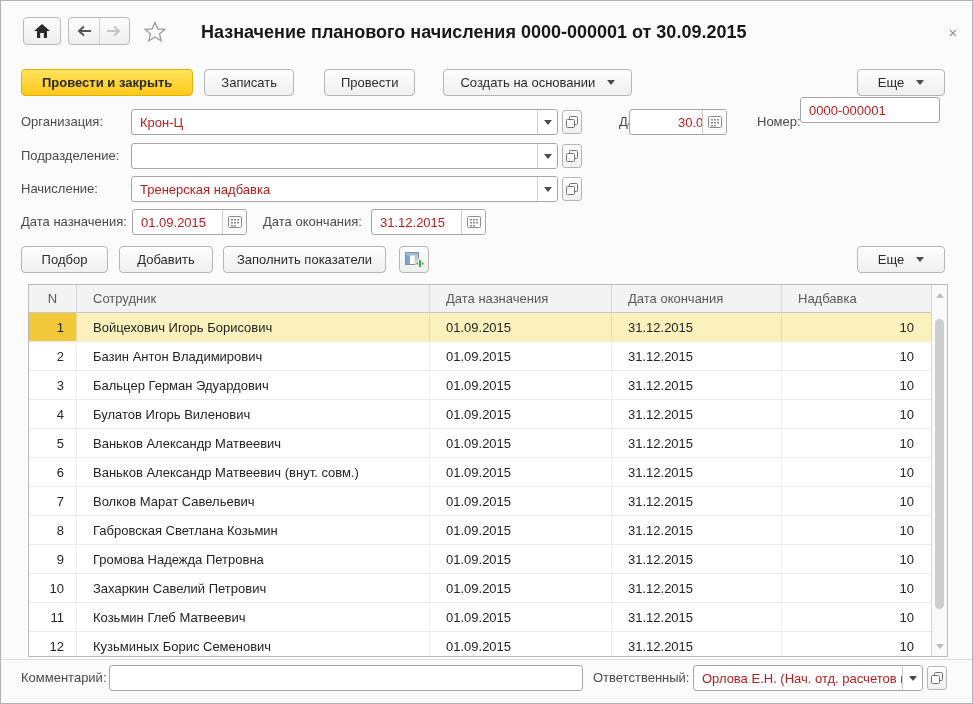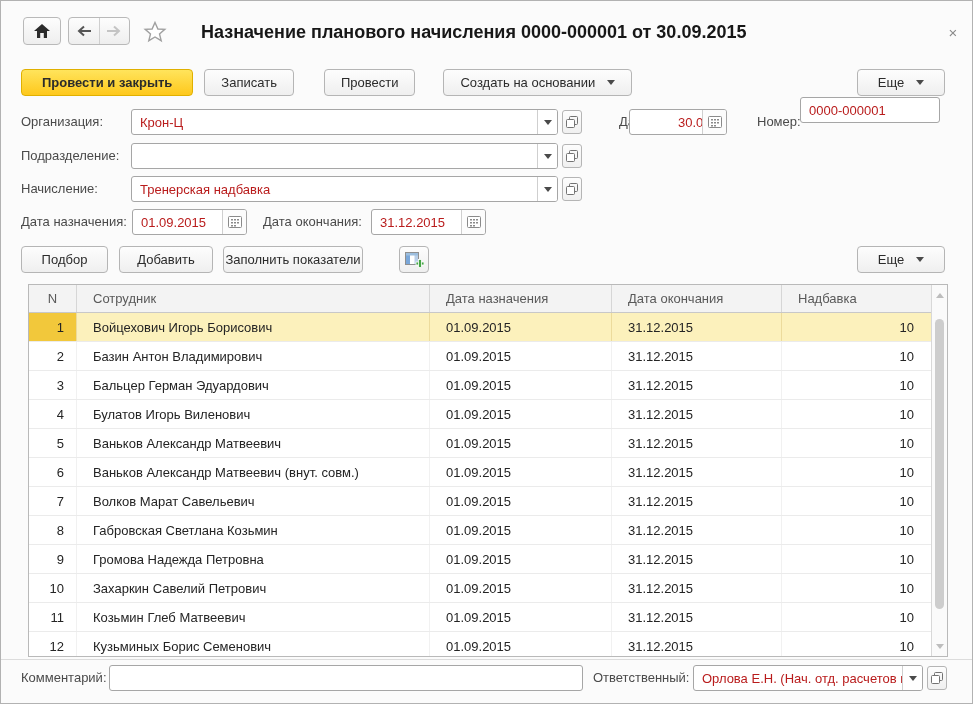--- a/index.html
+++ b/index.html
@@ -225,21 +225,21 @@
       </svg>
     </div>
   </div>
 
   <div class="btn ttoolbar-btn" style="left:20px; width:87px;">
     <span>Подбор</span>
   </div>
   <div class="btn ttoolbar-btn" style="left:118px; width:94px;">
     <span>Добавить</span>
   </div>
-  <div class="btn ttoolbar-btn" style="left:222px; width:140px;">
+  <div class="btn ttoolbar-btn" style="left:222px; width:163px;">
     <span>Заполнить показатели</span>
   </div>
   <div class="btn icon-btn" style="left:398px;">
     <svg width="20" height="18" viewBox="0 0 20 18">
       <rect x="1.5" y="1.5" width="13" height="12" fill="#ffffff" stroke="#8f8f8f"></rect>
       <rect x="2" y="2" width="4" height="11" fill="#7aa7d9"></rect>
       <rect x="10.5" y="2" width="3.5" height="11" fill="#b9cfe8"></rect>
       <rect x="2" y="2" width="12" height="2.5" fill="#9cbede"></rect>
       <g>
         <rect x="12" y="11" width="8" height="3" fill="#46a546" stroke="#ffffff" stroke-width="0.8"></rect>

